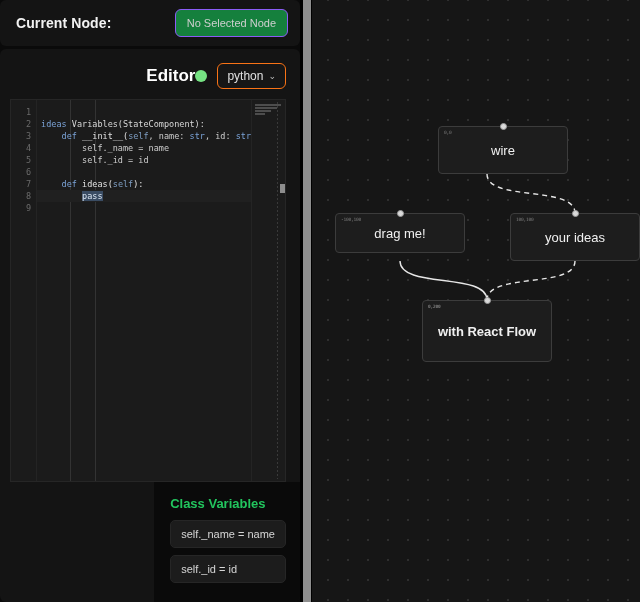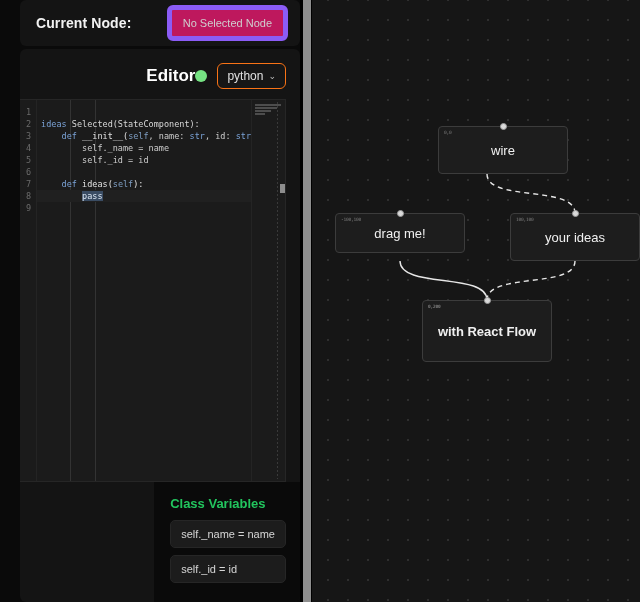--- a/index.html
+++ b/index.html
@@ -11,41 +11,40 @@
     display:flex;
   }
 
   
   #left-panel {
     width:300px; height:602px;
     background:#0a0a0a;
     display:flex; flex-direction:column;
     flex:0 0 300px;
     position:relative;
-    padding-left:20px;
   }
 
   
   #current-node-bar {
     height:46px;
     background:#141414;
     border-radius:6px;
     margin:0 0 3px 0;
     display:flex; align-items:center;
     padding:0 12px 0 16px;
     justify-content:space-between;
     flex:0 0 46px;
   }
   #current-node-label {
     font-size:14px; font-weight:bold; color:#f2f2f2;
     letter-spacing:.1px;
   }
   #no-selected-node {
-    background:#be185d;
-    border:5px solid #8b5cf6;
+    background:#15803d;
+    border:1px solid #8b5cf6;
     border-radius:6px;
     font-size:11px;
     color:#cfcfcf;
     padding:7px 11px;
   }
 
   
   #editor-card {
     flex:1 1 auto;
     background:#141414;
@@ -261,21 +260,21 @@
           <div>5</div>
           <div>6</div>
           <div>7</div>
           <div>8</div>
           <div>9</div>
         </div>
       <div id="code-lines">
         <div class="indent-guide" style="left:33px;"></div>
         <div class="indent-guide" style="left:58px;"></div>
       <div class="code-line">&nbsp;</div>
-          <div class="code-line"><span class="kw">ideas</span><span class="cls"> Selected(StateComponent):</span></div>
+          <div class="code-line"><span class="kw">ideas</span><span class="cls"> Variables(StateComponent):</span></div>
           <div class="code-line"><span class="plain">    </span><span class="kw">def</span><span class="fn"> __init__(</span><span class="self">self</span><span class="param">, name: </span><span class="type">str</span><span class="param">, id: </span><span class="type">str</span></div>
           <div class="code-line"><span class="param">        self._name = name</span></div>
           <div class="code-line"><span class="param">        self._id = id</span></div>
           <div class="code-line">&nbsp;</div>
           <div class="code-line"><span class="plain">    </span><span class="kw">def</span><span class="fn"> ideas(</span><span class="self">self</span><span class="fn">):</span></div>
           <div class="code-line cur"><span class="plain">        </span><span class="sel">pass</span></div>
           <div class="code-line">&nbsp;</div>
         </div>
       <div id="minimap-col">
         <div id="minimap-code">

